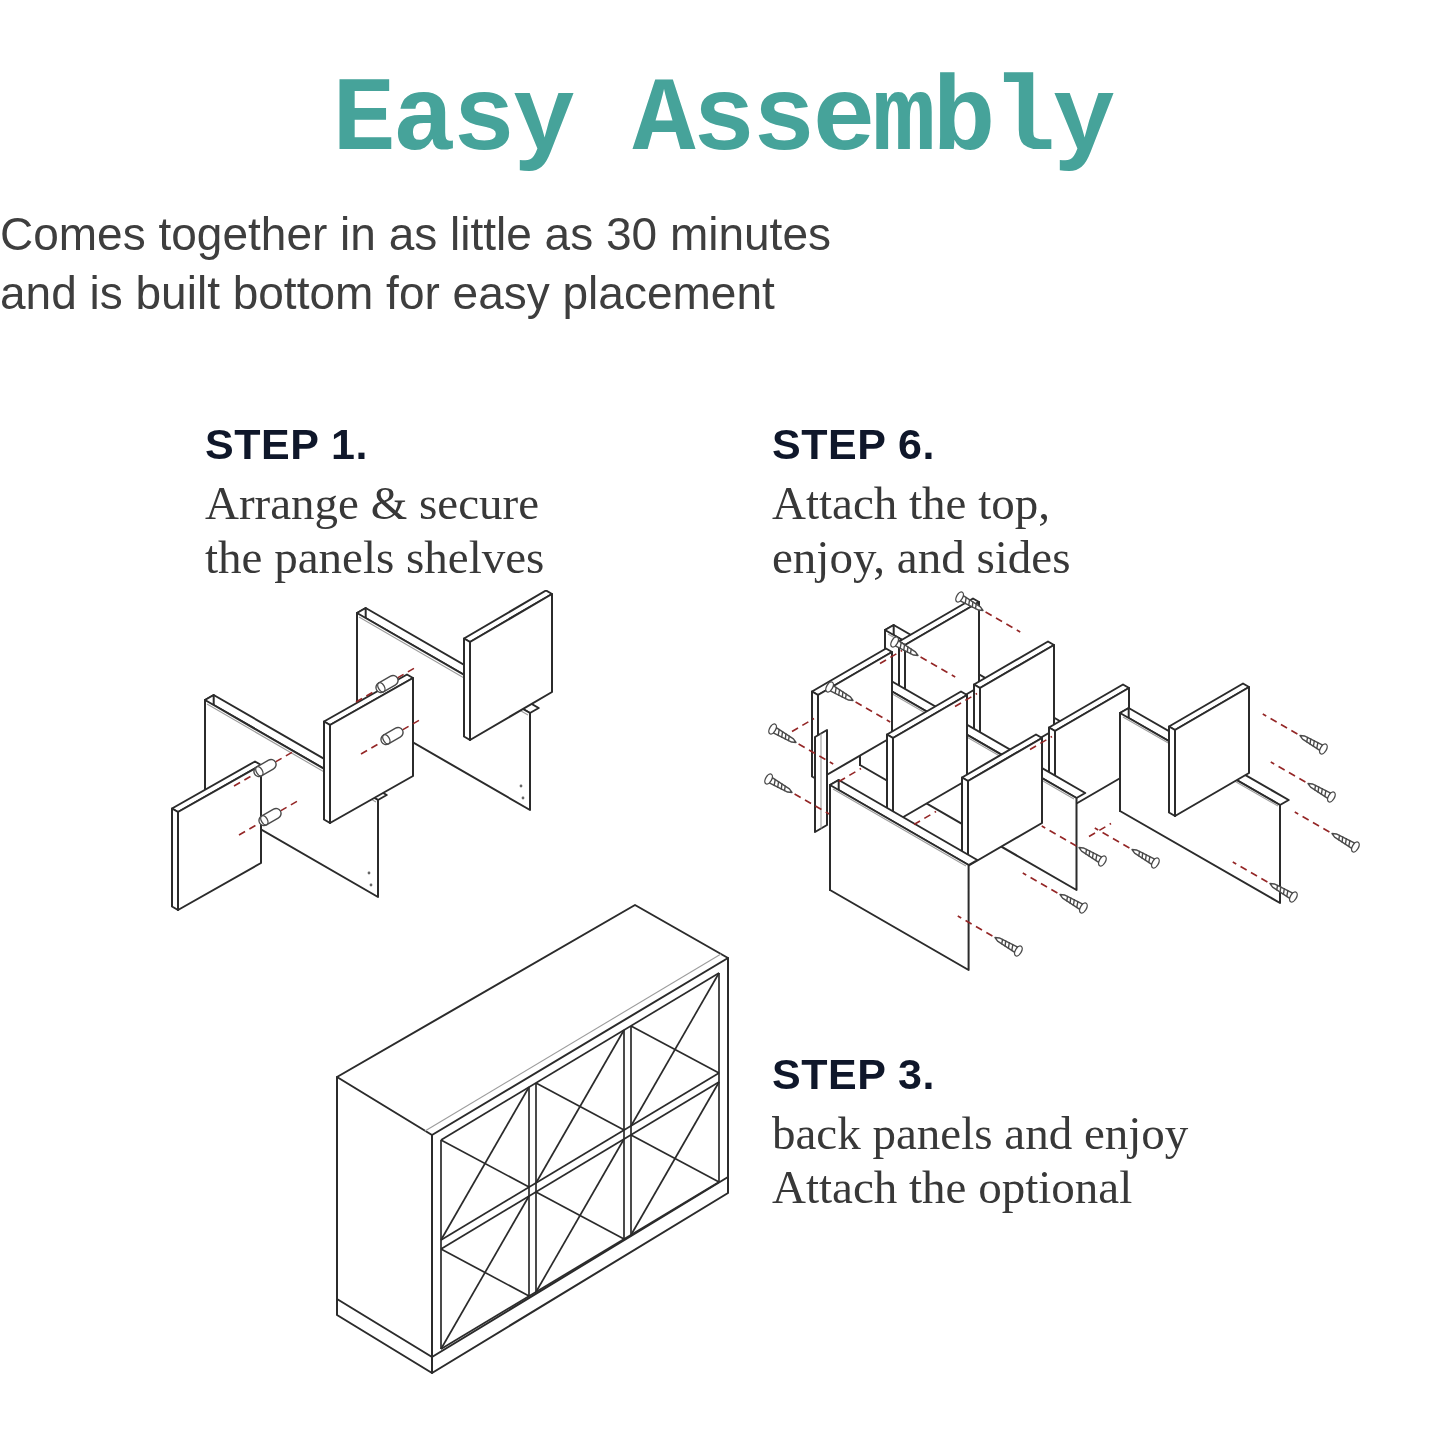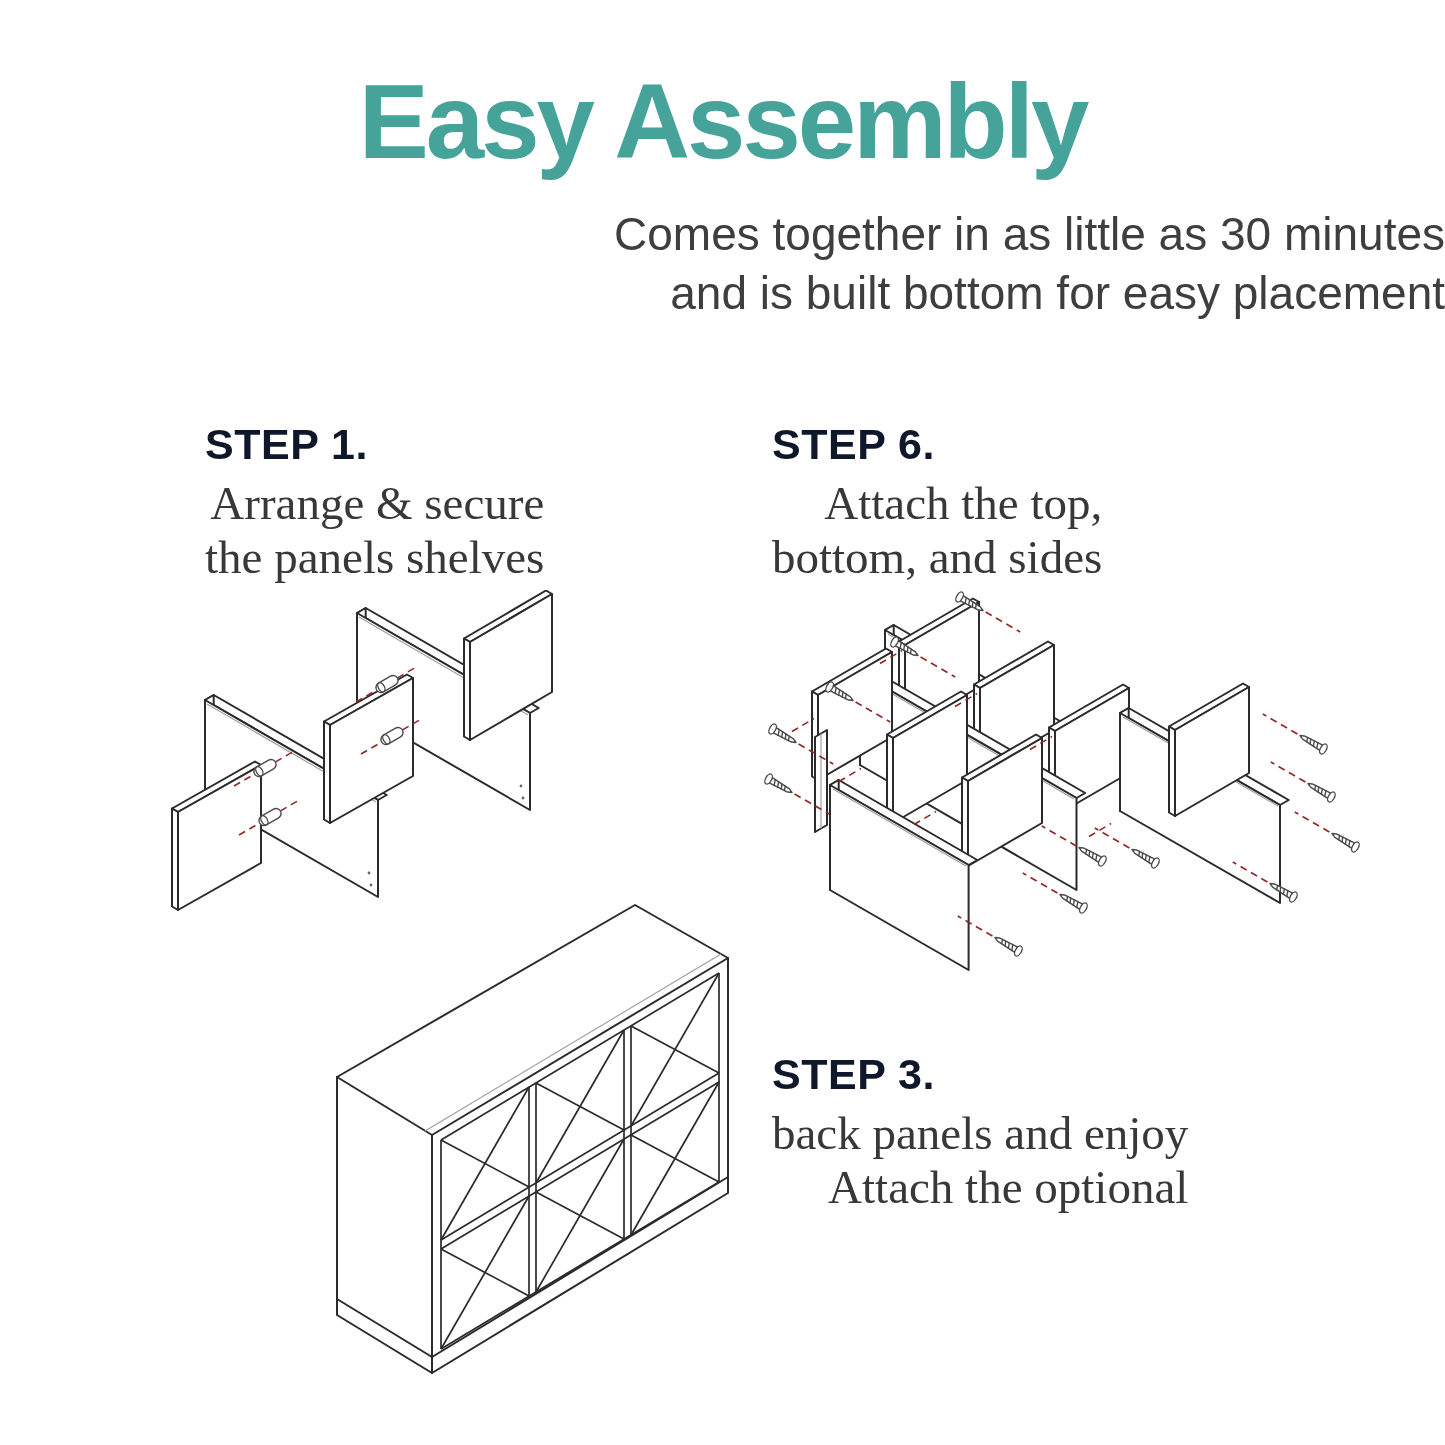--- a/index.html
+++ b/index.html
@@ -6,48 +6,47 @@
   .canvas{
     position:relative;
     width:1445px;height:1445px;
     background:#ffffff;
     font-family:"Liberation Sans",sans-serif;
     overflow:hidden;
   }
   .title{
     position:absolute;left:0;top:62px;width:1445px;
     text-align:center;
-    font-family:Liberation Sans, sans-serif;
+    font-family:Liberation Mono, monospace;
     font-weight:bold;
     font-size:105px;
     letter-spacing:-3px;
     color:#46a39a;
     margin:0;
   }
   .subtitle{
     position:absolute;left:0;top:205px;width:1445px;
-    text-align:right;
+    text-align:left;
     font-size:46px;
     line-height:1.28;
     color:#3e3e3e;
   }
   .step{position:absolute;}
   .step-label{
     font-weight:bold;
     font-size:43px;
     letter-spacing:0.5px;
     color:#0f172a;
     margin-bottom:8px;
   }
   .step-desc{
     font-family:"Liberation Serif",serif;
     font-size:47px;
     line-height:1.14;
     color:#383838;
-    text-align:right;
   }
   .step1{left:205px;top:420px;}
   .step2{left:772px;top:420px;}
   .step3{left:772px;top:1050px;}
   .illus{position:absolute;}
   .illus1{left:150px;top:590px;}
   .illus2{left:755px;top:585px;}
   .illus3{left:290px;top:900px;}
   
   .pf{fill:#ffffff;stroke:#2b2b2b;stroke-width:2;stroke-linejoin:round;}
@@ -75,21 +74,21 @@
     <div class="step-desc">
       <div>Arrange &amp; secure</div>
       <div>the panels shelves</div>
     </div>
   </div>
 
   <div class="step step2">
     <div class="step-label">STEP 6.</div>
     <div class="step-desc">
       <div>Attach the top,</div>
-      <div>bottom, and sides</div>
+      <div>enjoy, and sides</div>
     </div>
   </div>
 
   <div class="step step3">
     <div class="step-label">STEP 3.</div>
     <div class="step-desc">
       <div>back panels and enjoy</div>
       <div>Attach the optional</div>
     </div>
   </div>

